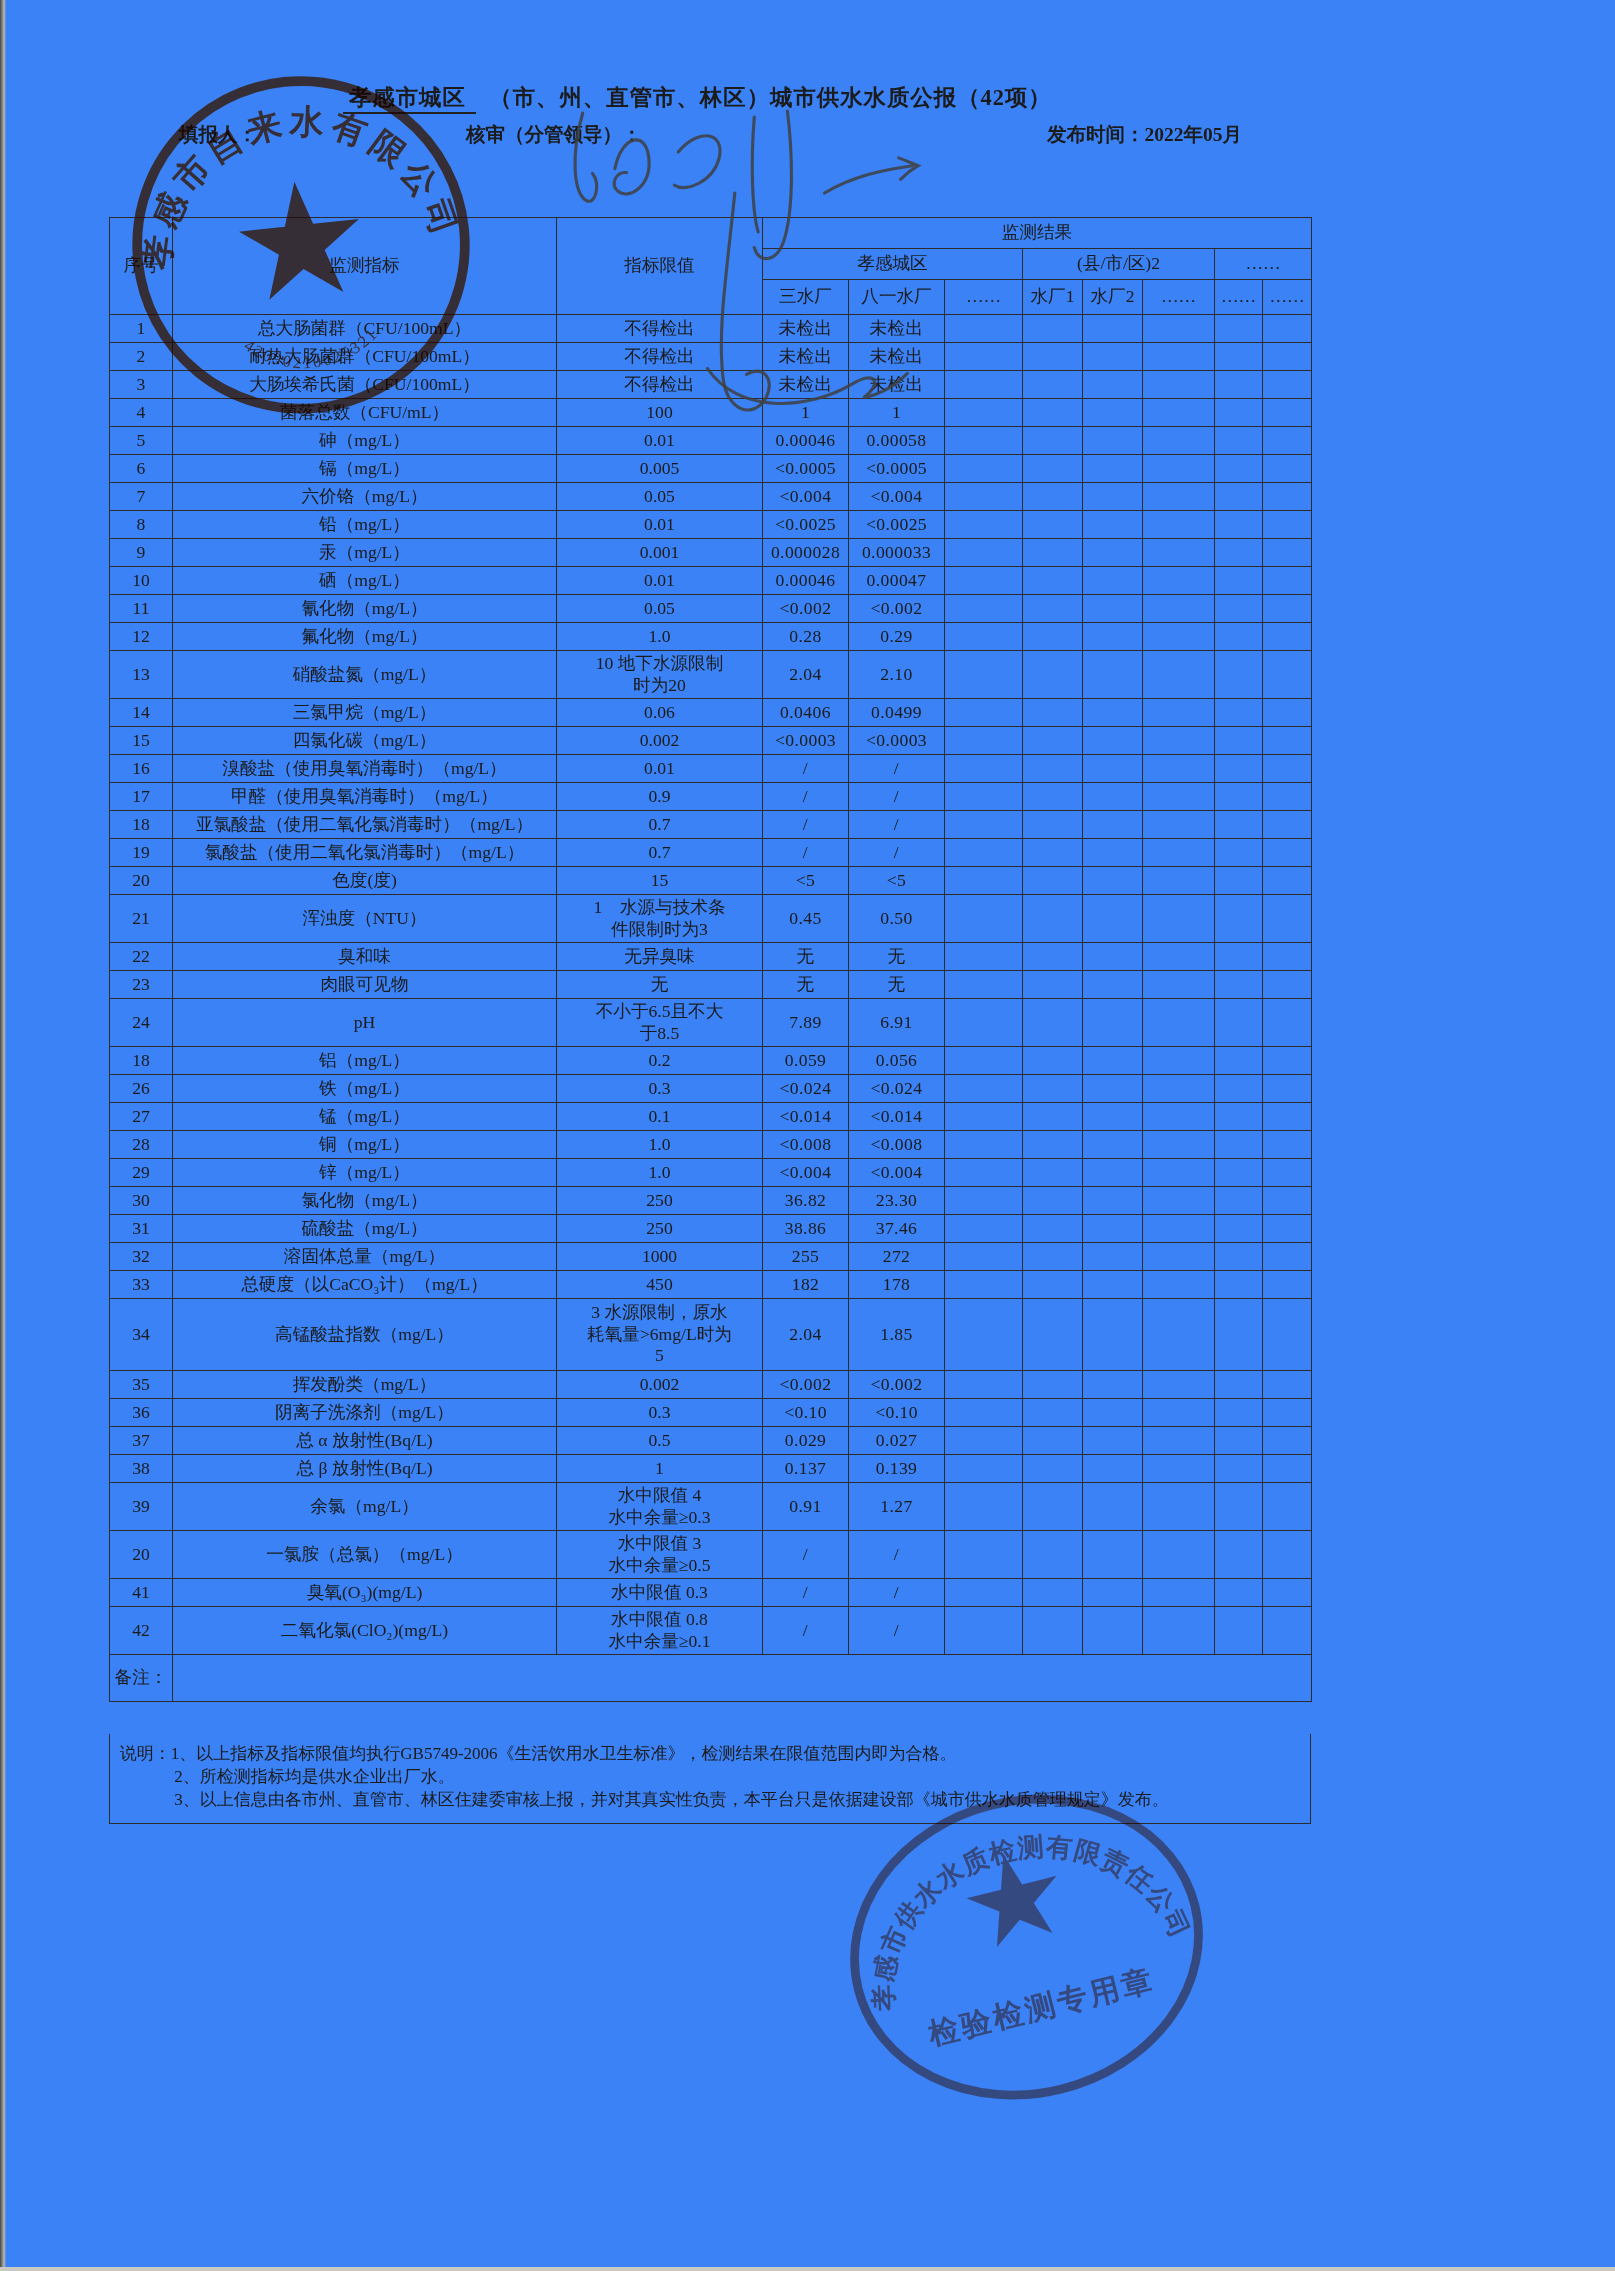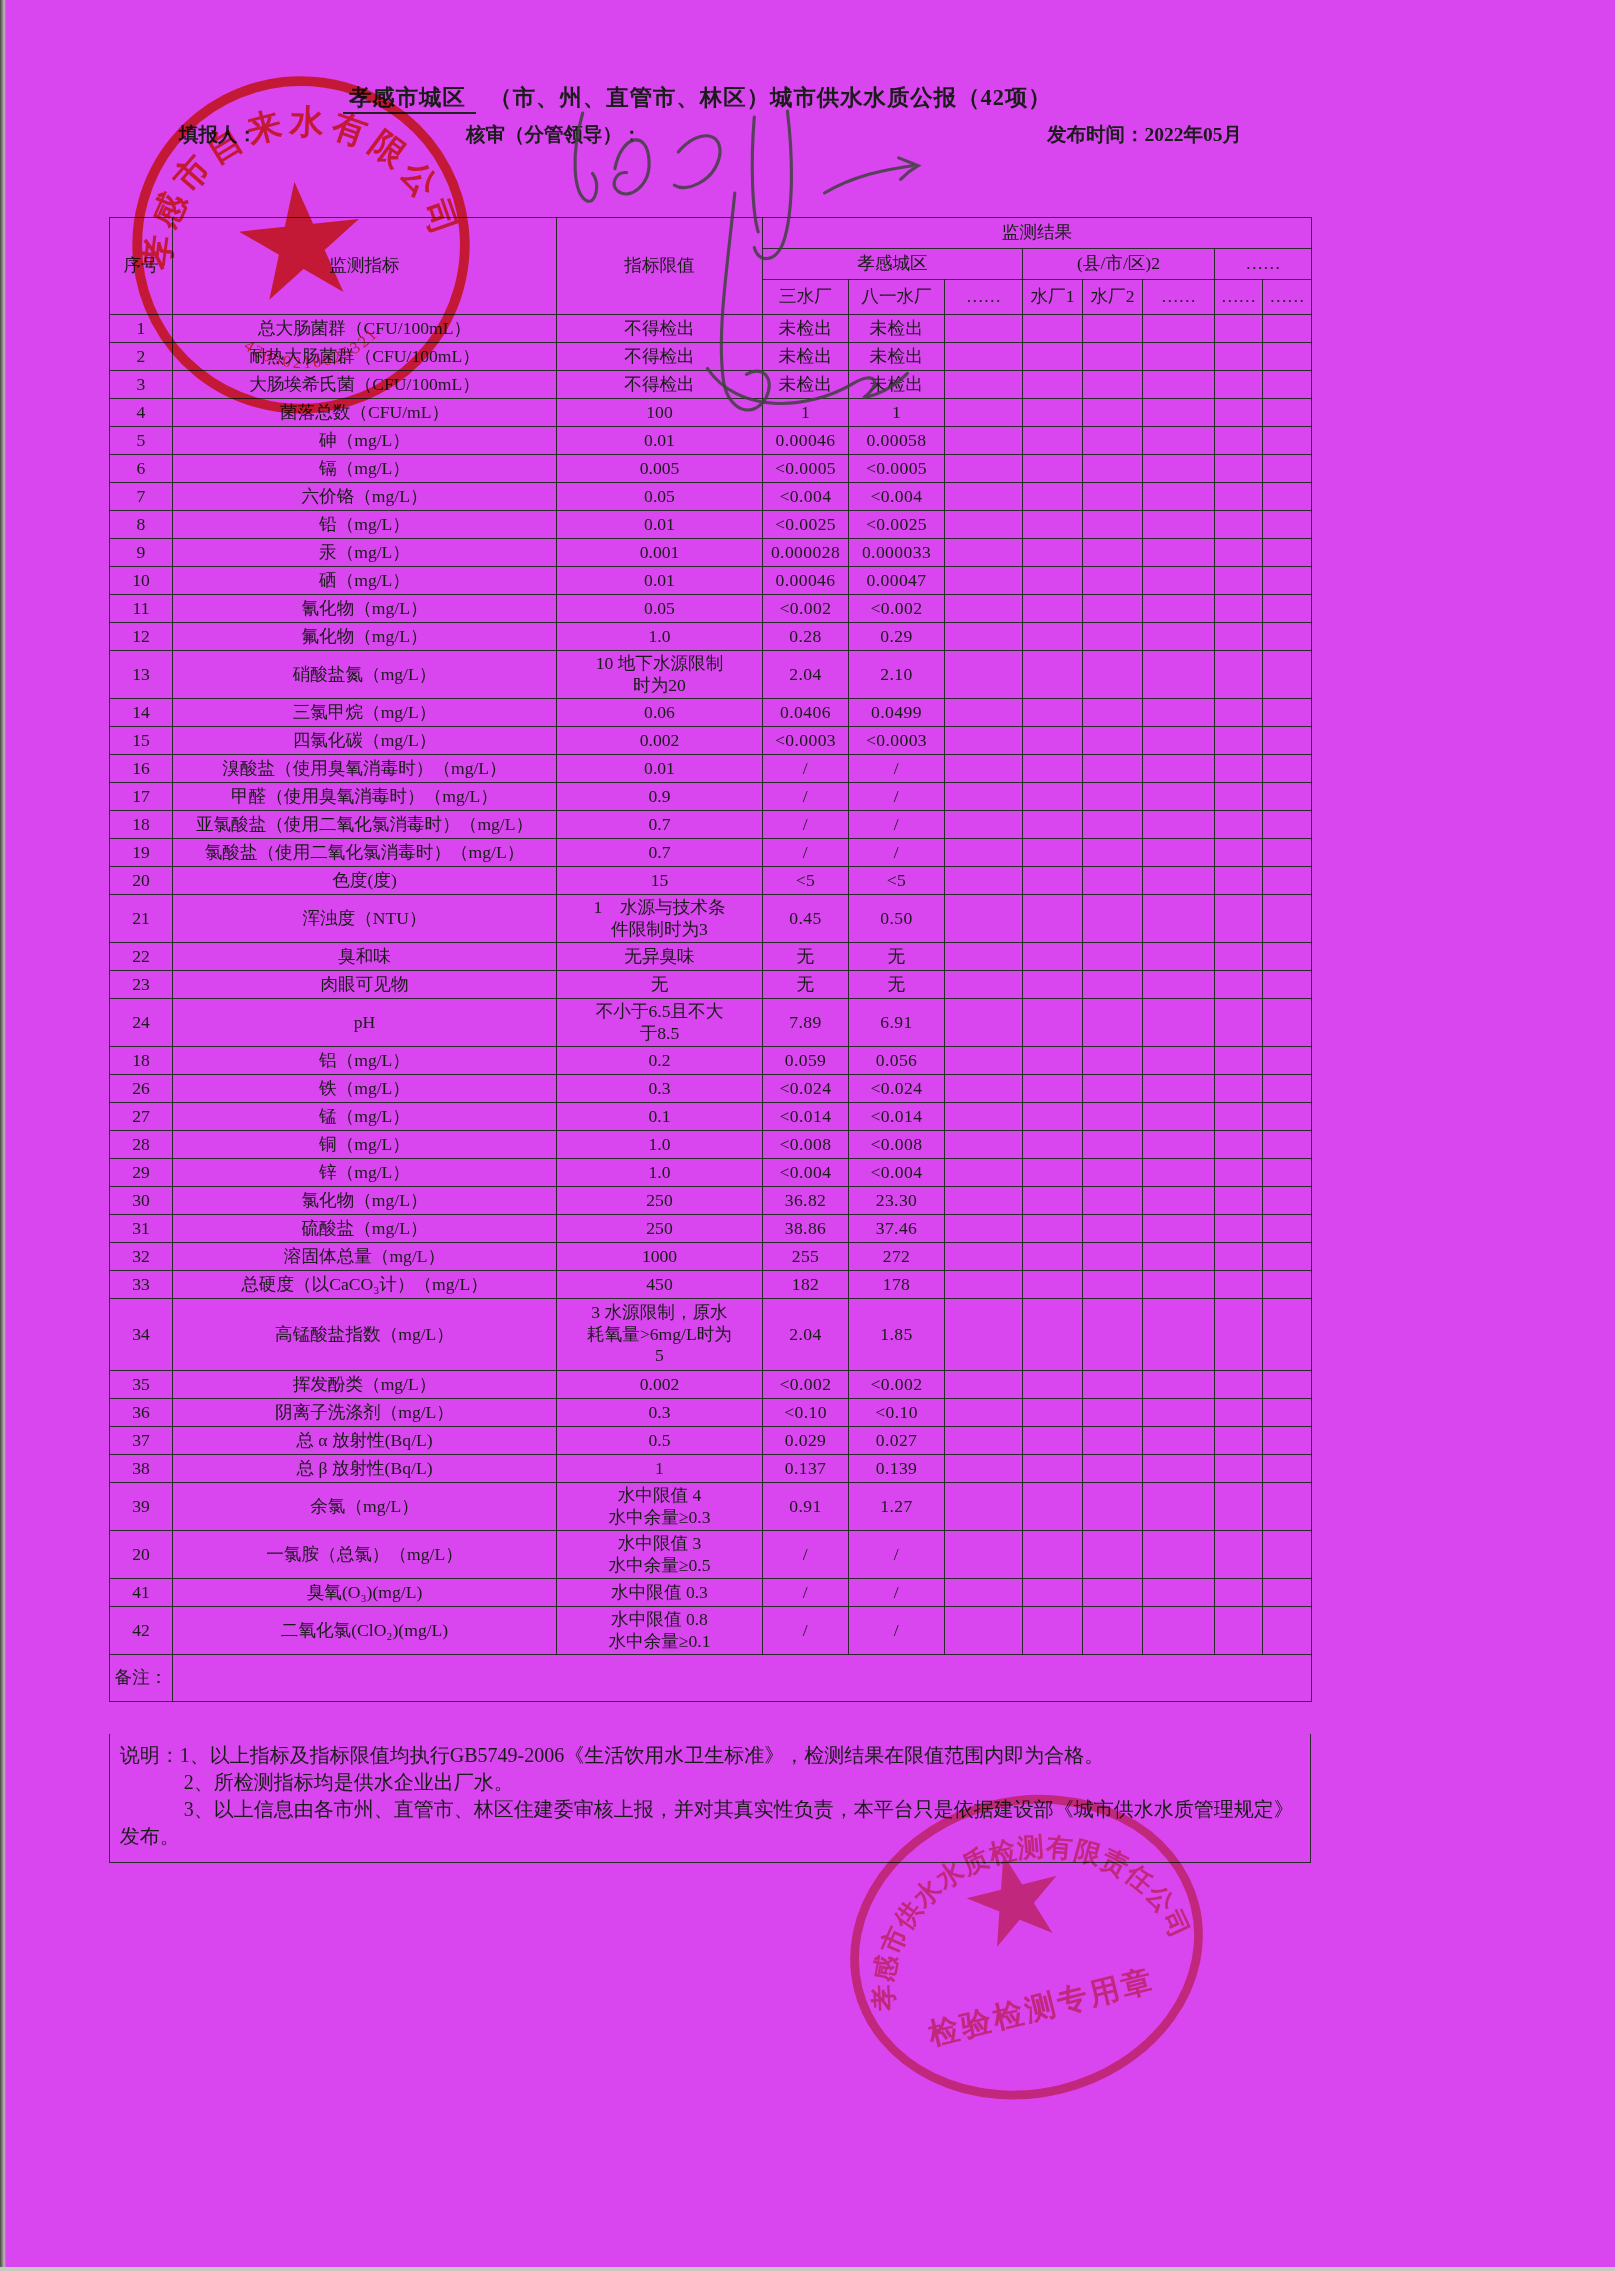--- a/index.html
+++ b/index.html
@@ -1,18 +1,18 @@
 <!DOCTYPE html>
 <html><head>
 <meta charset="utf-8">
 <style>
   html,body{margin:0;padding:0;background:#9a9a94;}
   .sheet{
     position:relative; width:1616px; height:2271px; margin:0 auto;
-    background:#d946ef; overflow:hidden;
+    background:#3b82f6; overflow:hidden;
     font-family:"Liberation Serif","DejaVu Serif",serif; color:#1b1b1b;
   }
   .edge-left{position:absolute;left:0;top:0;width:5.9px;height:100%;
     background:linear-gradient(90deg,#474742,#b9b9b2 70%,rgba(185,185,178,0));}
   .edge-bottom{position:absolute;left:0;bottom:0;width:100%;height:3.9px;background:#c9c9c2;}
 
   .page-title{position:absolute; left:343px; top:82px; font-size:22.4px; font-weight:bold;
     letter-spacing:1px; white-space:nowrap;}
   .page-title .u{border-bottom:2.1px solid #222; padding:0 9.8px 2px 5.9px; margin-right:13.7px;}
 
@@ -36,21 +36,21 @@
   td.ind{text-align:left; padding-left:7.8px; font-size:18.5px; white-space:nowrap;}
   td.no{font-size:17.6px;}
   td.lim{font-size:18.5px; white-space:pre-line; line-height:1.28;margin-left:24px;}
   td.val{font-size:16px; letter-spacing:0.4px;}
   tr.remark-row{height:47px;}
   td.remark-label{text-align:left; padding-left:4.9px; font-size:18.5px;}
 
   .notes-box{
     position:absolute; left:109px; top:1734px; width:1202px; box-sizing:border-box;
     border:1.6px solid #2b2b2b; border-top:none;
-    padding:7.8px 9.8px 11.7px 9.8px; font-size:20px; line-height:1.36;
+    padding:7.8px 9.8px 11.7px 9.8px; font-size:17px; line-height:1.36;
   }
   .notes-box p{margin:0; padding:0;}
   .notes-box p.indent{text-indent:3.2em;}
 
   .signature{position:absolute; left:532px; top:76px; width:546px; height:390px; z-index:5;}
   .signature path{fill:none; stroke:#3f3f3f; stroke-width:3.2; stroke-linecap:round; opacity:.85;}
 
   .stamp{position:absolute; mix-blend-mode:multiply; z-index:6;}
   .stamp-top{left:115px; top:45px; width:371px; height:390px; transform:rotate(-6deg); opacity:.84;}
   .stamp-bottom{left:837px; top:1783px; width:380px; height:332px; transform:rotate(-14deg); opacity:.68;}

